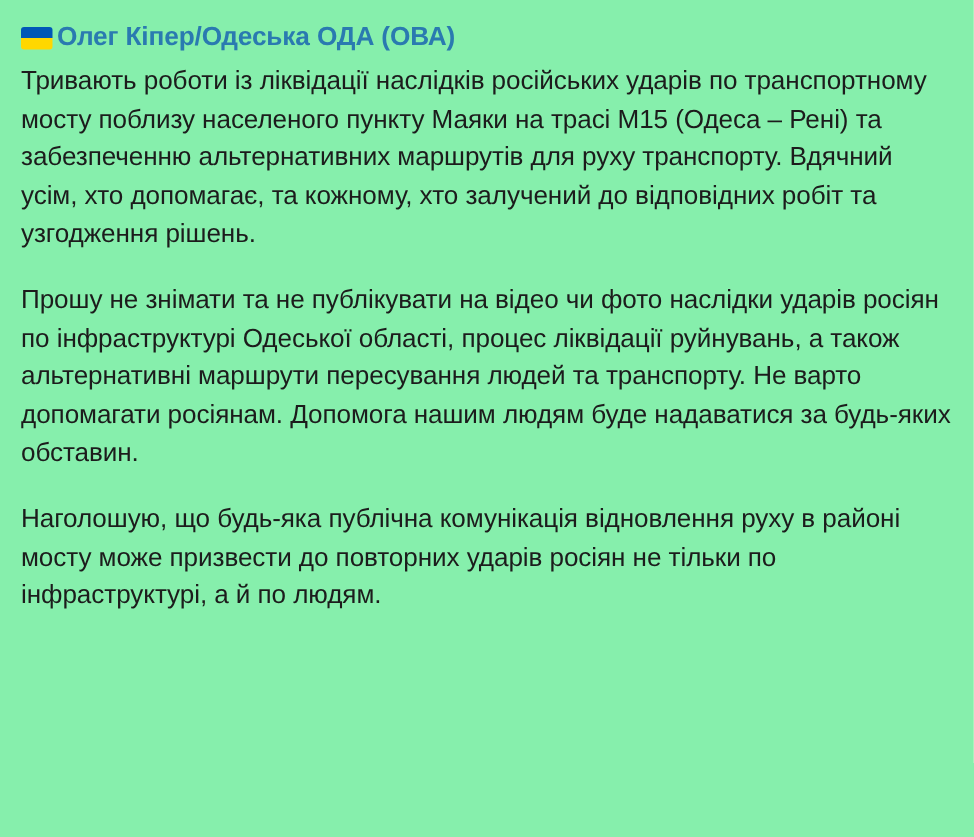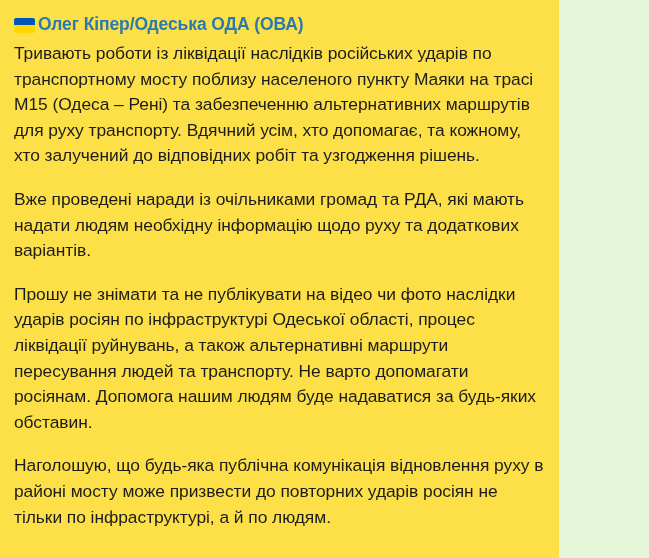--- a/index.html
+++ b/index.html
@@ -8,24 +8,24 @@
   }
   body {
     width: 649px;
     height: 558px;
     background: #e6f7d9;
     font-family: "Liberation Sans", sans-serif;
     overflow: hidden;
   }
   .message {
     box-sizing: border-box;
-    width: 559px;
+    width: 649px;
     height: 558px;
     padding: 14px 12px 10px 14px;
-    background: #fde047;
+    background: #86efac;
   }
   .author-line {
     display: flex;
     align-items: center;
     gap: 3px;
     margin-bottom: 6px;
   }
   .flag-icon {
     display: inline-block;
     width: 21px;
@@ -60,18 +60,17 @@
 
 <div class="message">
 
   <div class="author-line">
     <span class="flag-icon"></span>
     <span class="author-name">Олег Кіпер/Одеська ОДА (ОВА)</span>
   </div>
 
   <div class="body-text">
     <p>Тривають роботи із ліквідації наслідків російських ударів по транспортному мосту поблизу населеного пункту Маяки на трасі М15 (Одеса – Рені) та забезпеченню альтернативних маршрутів для руху транспорту. Вдячний усім, хто допомагає, та кожному, хто залучений до відповідних робіт та узгодження рішень.</p>
-    <p>Вже проведені наради із очільниками громад та РДА, які мають надати людям необхідну інформацію щодо руху та додаткових варіантів.</p>
     <p>Прошу не знімати та не публікувати на відео чи фото наслідки ударів росіян по інфраструктурі Одеської області, процес ліквідації руйнувань, а також альтернативні маршрути пересування людей та транспорту. Не варто допомагати росіянам. Допомога нашим людям буде надаватися за будь-яких обставин.</p>
     <p>Наголошую, що будь-яка публічна комунікація відновлення руху в районі мосту може призвести до повторних ударів росіян не тільки по інфраструктурі, а й по людям.</p>
   </div>
 
 </div>
 
 </body></html>

